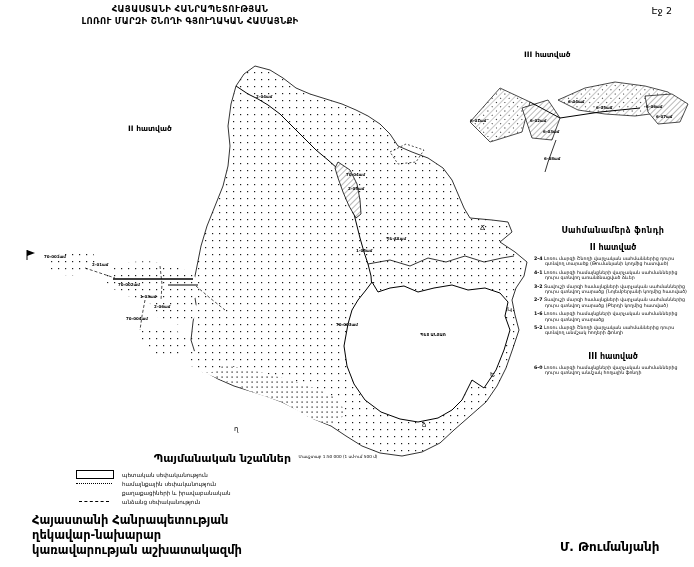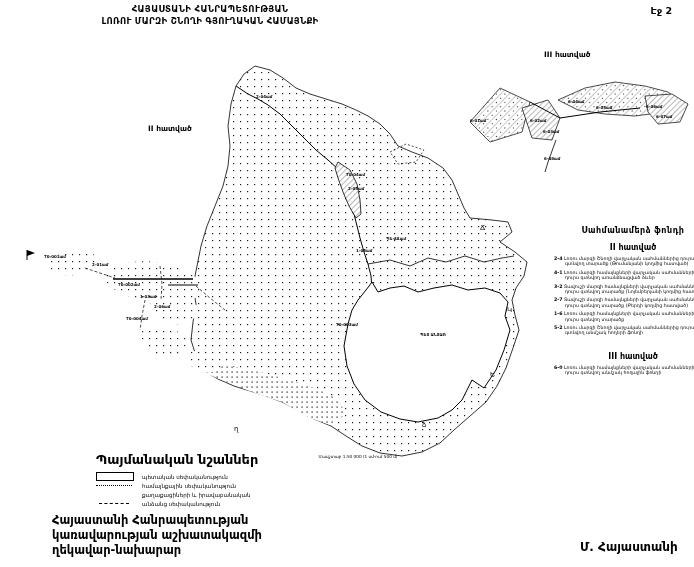--- a/index.html
+++ b/index.html
@@ -1,34 +1,34 @@
 <!DOCTYPE html>
 <html><head>
 <meta charset="utf-8">
 <style>
   html,body{margin:0;padding:0;background:#fff;}
   #page{position:relative;width:694px;height:567px;background:#ffffff;overflow:hidden;
         font-family:"DejaVu Sans",sans-serif;color:#000;}
-  .abs{position:absolute;padding-left:20px;}
+  .abs{position:absolute;}
   
   #title{left:0;top:4px;width:380px;text-align:center;font-weight:bold;line-height:11.5px;}
   #title .t1{font-size:8.5px;letter-spacing:.4px;}
   #title .t2{font-size:8.5px;letter-spacing:.3px;}
   #title .t3{font-size:8.5px;letter-spacing:.2px;}
-  #pageno{right:22px;top:5px;font-size:9.5px;font-weight:bold;}
+  #pageno{right:22px;top:5px;font-size:9.5px;font-weight:normal;}
   .sec-label{font-size:7.5px;font-weight:bold;}
   
   #blegend{left:534px;top:226px;width:158px;}
   #blegend .hdr{text-align:center;font-size:8px;font-weight:bold;letter-spacing:.5px;margin-bottom:8px;}
   #blegend .sub{text-align:center;font-size:8px;font-weight:bold;margin:6px 0 4px 0;}
   .b-item{font-size:4.7px;line-height:5.4px;margin-bottom:3px;padding-left:11px;text-indent:-11px;}
   .b-item .code{font-weight:bold;}
   
   #slegend{left:76px;top:452px;width:215px;}
-  #slegend .hdr{text-align:left;font-size:13px;font-weight:bold;margin-bottom:5px;}
+  #slegend .hdr{text-align:right;font-size:11px;font-weight:bold;margin-bottom:5px;}
   .s-row{display:flex;align-items:center;height:9px;}
   .s-sym{width:40px;margin-right:6px;display:flex;align-items:center;}
   .s-rect{width:36px;height:7px;border:0.9px solid #000;background:#fff;}
   .s-dotted{width:36px;border-top:1.6px dotted #000;}
   .s-dashdot{width:30px;border-top:1.1px dashed #000;margin-left:3px;}
   .s-lbl{font-size:5.6px;white-space:nowrap;}
   #scalenote{left:258px;top:454px;width:160px;font-size:4.2px;text-align:center;}
   
   #footer{left:32px;top:513px;font-size:11.5px;font-weight:bold;line-height:15px;}
   #sign{left:560px;top:540px;font-size:12px;font-weight:bold;}
@@ -198,18 +198,18 @@
           <span class="s-dashdot"></span>
         </span>
       <span class="s-lbl">անձանց սեփականություն</span>
     </div>
   </div>
 
   <div id="scalenote" class="abs">Մասշտաբ 1:50 000 (1 սմ-ում 500 մ)</div>
 
   <div id="footer" class="abs">
     <div>Հայաստանի Հանրապետության</div>
+    <div>ղեկավար-նախարար</div>
     <div>կառավարության աշխատակազմի</div>
-    <div>ղեկավար-նախարար</div>
-  </div>
-  <div id="sign" class="abs">Մ. Հայաստանի</div>
+  </div>
+  <div id="sign" class="abs">Մ. Թումանյանի</div>
 
 </div>
 
 </body></html>

